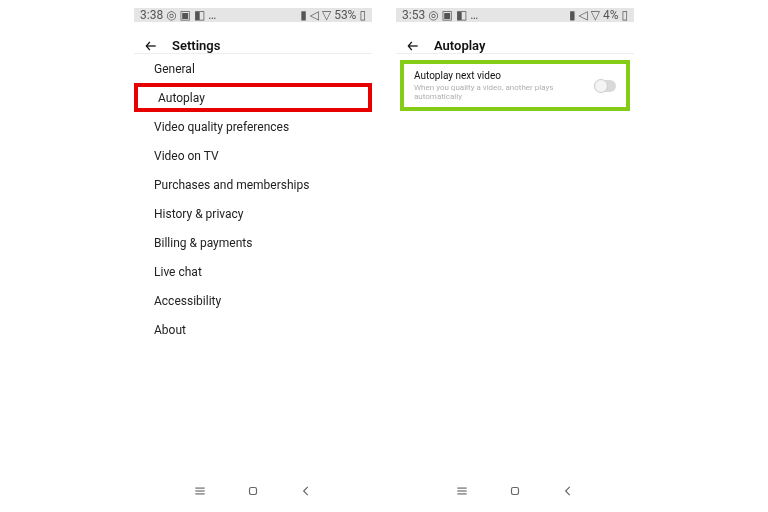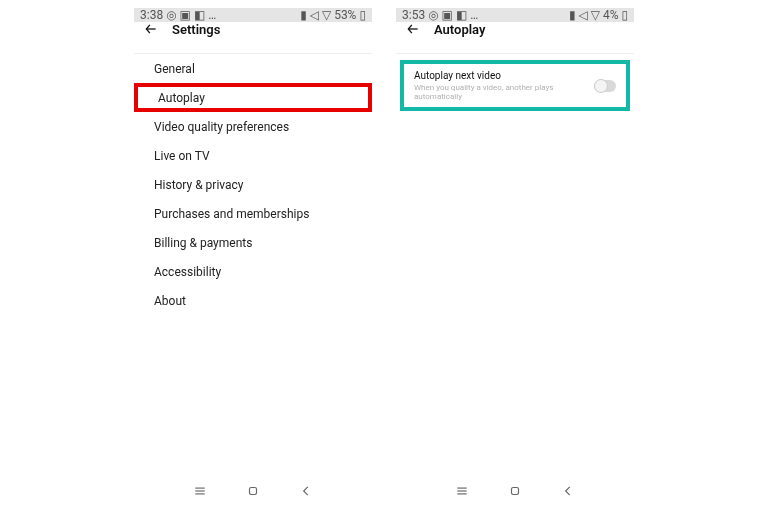--- a/index.html
+++ b/index.html
@@ -28,21 +28,21 @@
     align-items: center;
     justify-content: space-between;
     padding: 0 6px;
     font-size: 12px;
     color: #555;
   }
   .statusbar .left, .statusbar .right { display: flex; align-items: center; gap: 3px; }
   .header {
     height: 32px;
     display: flex;
-    align-items: flex-start;
+    align-items: flex-end;
     padding: 0 10px;
     gap: 14px;
     border-bottom: 1px solid #eee;
   }
   .back-arrow {
     width: 14px; height: 14px;
     display: flex; align-items: center; justify-content: center;
   }
   .back-arrow svg { width: 14px; height: 14px; }
   .header-title {
@@ -69,21 +69,21 @@
     height: 26px;
     display: flex;
     align-items: center;
     justify-content: space-around;
     padding: 0 40px;
   }
   .nav-icon { width: 14px; height: 14px; display:flex; align-items:center; justify-content:center; color:#666; }
 
   
   .autoplay-row {
-    border: 4px solid #14b8a6;
+    border: 4px solid #84cc16;
     margin: 6px 4px;
     padding: 6px 10px;
     display: flex;
     align-items: center;
     justify-content: space-between;
   }
   .autoplay-text .title {
     font-size: 10px;
     color: #111;
     margin-bottom: 2px;
@@ -136,30 +136,33 @@
     <div class="item">
         <span>General</span>
       </div>
     <div class="item highlight-box">
         <span>Autoplay</span>
       </div>
     <div class="item">
         <span>Video quality preferences</span>
       </div>
     <div class="item">
-        <span>Live on TV</span>
+        <span>Video on TV</span>
+      </div>
+    <div class="item">
+        <span>Purchases and memberships</span>
       </div>
     <div class="item">
         <span>History &amp; privacy</span>
       </div>
     <div class="item">
-        <span>Purchases and memberships</span>
-      </div>
-    <div class="item">
         <span>Billing &amp; payments</span>
+      </div>
+    <div class="item">
+        <span>Live chat</span>
       </div>
     <div class="item">
         <span>Accessibility</span>
       </div>
     <div class="item">
         <span>About</span>
       </div>
   </div>
 
   <div style="flex:0 0 6px"></div>

